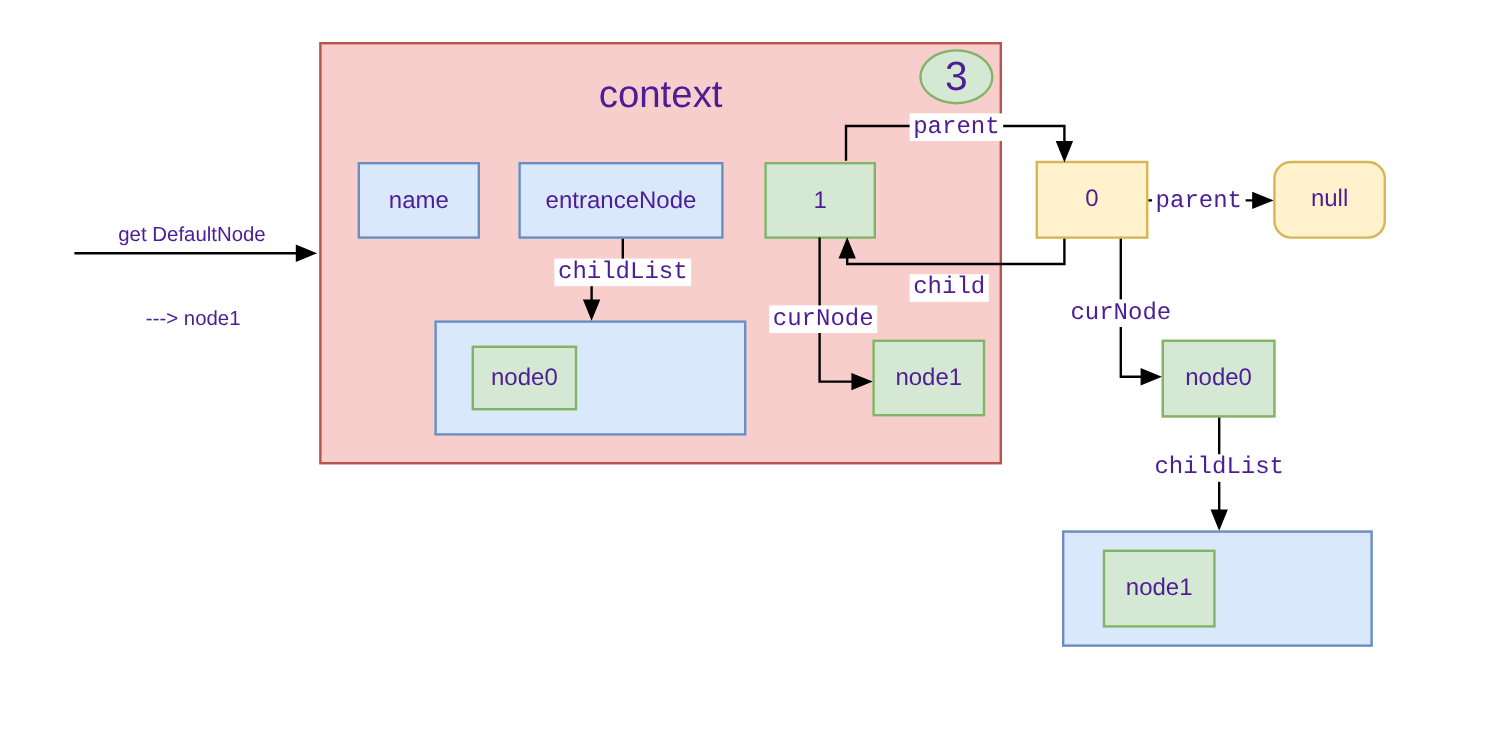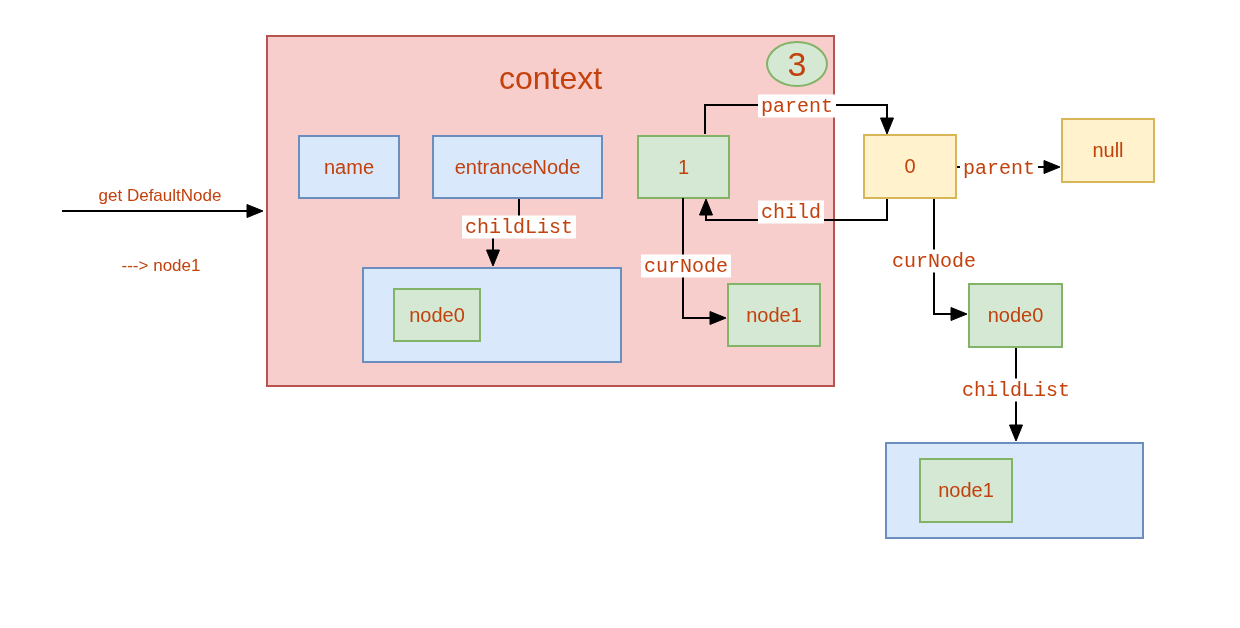--- a/index.html
+++ b/index.html
@@ -1,21 +1,21 @@
 <!DOCTYPE html>
 <html style="--pink-fill: #f8cecc; --pink-stroke: #b85450; --blue-fill: #dae8fc; --blue-stroke: #6c8ebf; --green-fill: #d5e8d4; --green-stroke: #82b366; --yellow-fill: #fff2cc; --yellow-stroke: #d6b656;"><head>
 <meta charset="utf-8">
 <style>
   html,body{margin:0;padding:0;background:#ffffff;}
   #canvas{
     position:relative;
     width:1240px;height:628px;
     background:#ffffff;
     font-family:"Liberation Sans", sans-serif;
-    color:#c2410c;
+    color:#4c1d95;
     overflow:hidden;
   }
   .box{
     position:absolute;
     box-sizing:border-box;
     display:flex;align-items:center;justify-content:center;
     font-size:20px;
     white-space:nowrap;
   }
   .blue  {background:var(--blue-fill);  border:2px solid var(--blue-stroke);}
@@ -36,21 +36,21 @@
     display:flex;align-items:center;justify-content:center;
     font-size:34px;z-index:10;
   }
   #name-box        {left:298px;top:135px;width:102px;height:64px;z-index:10;}
   #entrance-box    {left:432px;top:135px;width:171px;height:64px;z-index:10;}
   #ref1-box        {left:637px;top:135px;width:93px; height:64px;z-index:10;}
   #ctx-childlist-container{left:362px;top:267px;width:260px;height:96px;z-index:5;}
   #ctx-node0-box   {left:393px;top:288px;width:88px; height:54px;z-index:10;}
   #ctx-node1-box   {left:727px;top:283px;width:94px; height:64px;z-index:10;}
   #root0-box       {left:863px;top:134px;width:94px; height:65px;z-index:10;}
-  #null-box        {left:1061px;top:118px;width:94px;height:65px;z-index:10;}
+  #null-box        {left:1061px;top:134px;width:94px;height:65px;z-index:10;border-radius:15px;}
   #tree-node0-box  {left:968px;top:283px;width:95px; height:65px;z-index:10;}
   #tree-childlist-container{left:885px;top:442px;width:259px;height:97px;z-index:5;}
   #tree-node1-box  {left:919px;top:458px;width:94px; height:65px;z-index:10;}
 
   #connectors{
     position:absolute;left:0;top:0;z-index:30;pointer-events:none;
   }
   #connectors path{stroke:#000;stroke-width:2;fill:none;}
   #connectors polygon{fill:#000;stroke:#000;}
 
@@ -68,21 +68,21 @@
     transform:translate(-50%,-50%);
     background:transparent;
     font-size:17px;line-height:1.1;
     white-space:nowrap;
   }
   #entry-label-1{left:160px;top:196px;}
   #entry-label-2{left:161px;top:222px;margin-top:44px;}
   #childlist-left-label {left:519px;top:227px;}
   #curnode-left-label   {left:686px;top:266px;}
   #parent-top-label     {left:797px;top:106px;}
-  #child-label          {left:791px;top:212px;}
+  #child-label          {left:791px;top:240px;}
   #parent-right-label   {left:999px;top:168px;}
   #curnode-right-label  {left:934px;top:261px;}
   #childlist-right-label{left:1016px;top:390px;}
 </style>
 </head>
 <body>
 
 <div id="canvas">
 
   <div class="box pink" id="context-box"></div>

